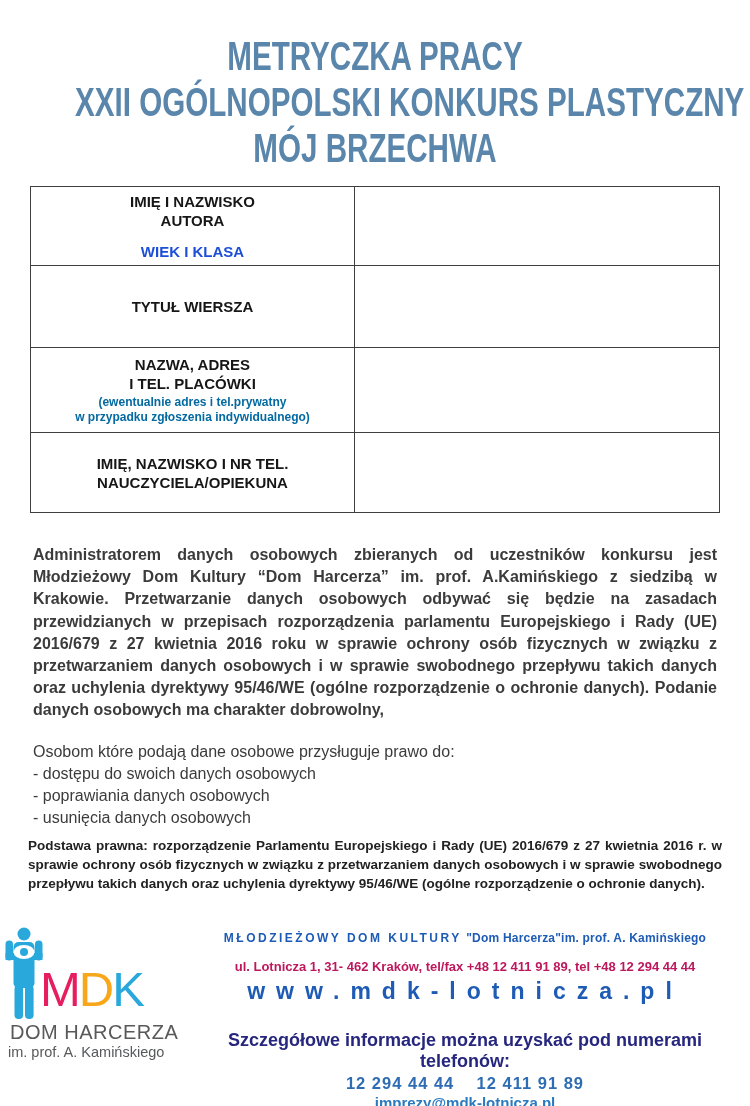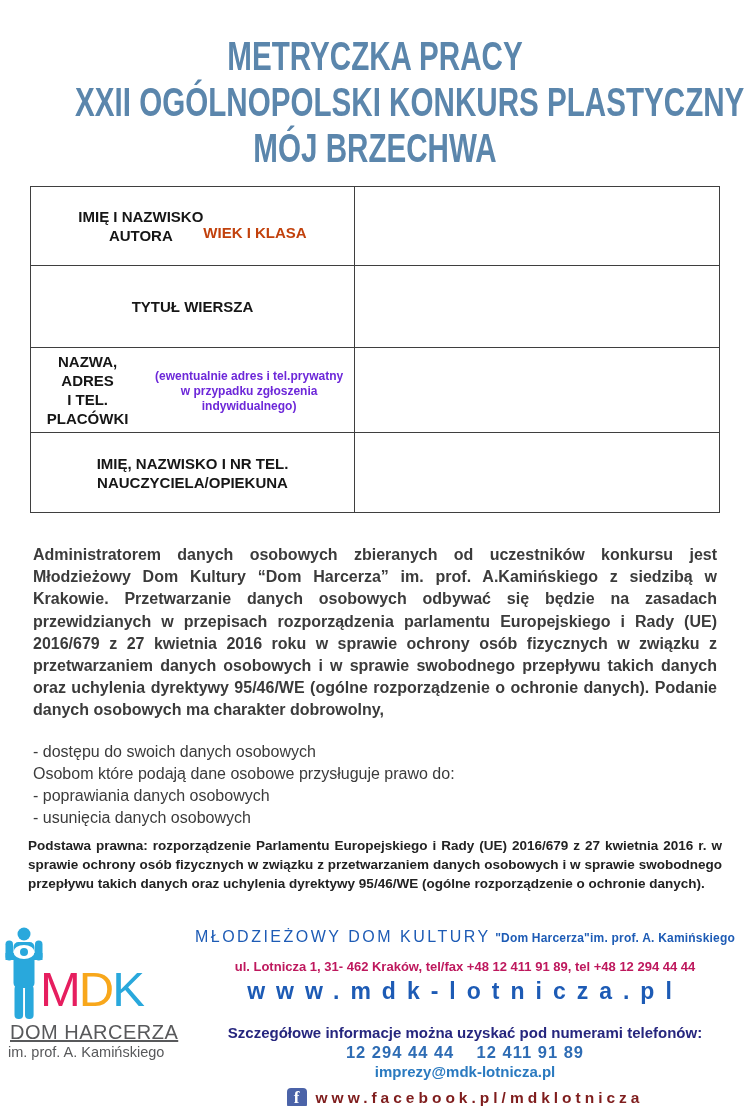--- a/index.html
+++ b/index.html
@@ -18,29 +18,29 @@
   }
 
   
   .form-table {
     position:absolute; left:30px; top:186px; width:688px;
     border:1px solid #3f3f3f; display:grid;
     grid-template-columns:324px 364px;
     grid-template-rows:79px 82px 85px 79px;
   }
   .cell { border-right:1px solid #3f3f3f; border-bottom:1px solid #3f3f3f;
-    display:flex; flex-direction:row; align-items:center; justify-content:center;
+    display:flex; flex-direction:column; align-items:center; justify-content:center;
     text-align:center; }
   .cell:nth-child(2n) { border-right:none; }
   .cell.last-row { border-bottom:none; }
   .cell-label { font-weight:bold; font-size:15px; line-height:19px; color:#161616;
     white-space:pre-line; }
-  .cell-label2 { font-weight:bold; font-size:15px; line-height:19px; color:#c2410c;
+  .cell-label2 { font-weight:bold; font-size:15px; line-height:19px; color:#1d4ed8;
     margin-top:12px; white-space:pre-line; }
-  .cell-note { font-weight:bold; font-size:12px; line-height:15px; color:#6d28d9;
+  .cell-note { font-weight:bold; font-size:12px; line-height:15px; color:#0369a1;
     white-space:pre-line; margin-top:2px; }
   .value-cell { background:#ffffff; }
 
   
   .privacy-para {
     position:absolute; left:33px; top:544px; width:684px;
     font-size:16px; line-height:22.2px; color:#3b3b3b; text-align:justify;font-weight:bold;
   }
   .privacy-last-line {
     display:block; text-align:justify; letter-spacing:8.2px; word-spacing:3px;
@@ -57,32 +57,32 @@
   }
 
   
   .logo-figure-svg { position:absolute; left:2px; top:925px; }
   .logo-letters { position:absolute; left:40px; top:965px; font-size:49px;
     font-weight:normal; line-height:1; letter-spacing:-2px; }
   .logo-letter-m { color:#e61e5f; }
   .logo-letter-d { color:#f8a71b; }
   .logo-letter-k { color:#29a8dc; }
   .logo-name { position:absolute; left:10px; top:1021px; font-size:20px;
-    color:#58595b; letter-spacing:0.5px;text-decoration:underline; }
+    color:#58595b; letter-spacing:0.5px; }
   .logo-subtitle { position:absolute; left:8px; top:1044px; font-size:14.5px;
     color:#58595b; }
 
   .footer-right { position:absolute; left:185px; top:928px; width:560px; text-align:center; }
   .org-line { color:#1d5bb5; }
-  .org-name { font-size:16px; font-weight:normal; letter-spacing:2.5px; }
+  .org-name { font-size:12px; font-weight:bold; letter-spacing:2.5px; }
   .org-suffix { font-size:12px; font-weight:bold; letter-spacing:0.2px; }
   .address-line { color:#be185d; font-size:13px; font-weight:bold; margin-top:13px; }
   .website-line { color:#1d5bb5; font-size:23px; font-weight:bold; letter-spacing:11px;
     margin-top:4px; white-space:nowrap; }
-  .info-line { color:#26267e; font-size:15px; font-weight:bold; margin-top:19px; }
+  .info-line { color:#26267e; font-size:18px; font-weight:bold; margin-top:25px; }
   .phones-line { color:#2e6cb4; font-size:16.5px; font-weight:bold; letter-spacing:1px; margin-top:2px; }
   .mail-label { color:#26267e; font-size:14px; font-weight:bold; margin-top:1px; }
   .email-line { color:#2a7ac0; font-size:15px; font-weight:bold; margin-top:1px; }
   .fb-row { margin-top:8px; display:flex; align-items:center; justify-content:center; gap:9px; }
   .fb-icon { width:20px; height:20px; border-radius:4px; background:#4b63a8;
     color:#ffffff; font-weight:bold; font-size:17px; line-height:20px;
     text-align:center; font-family:"Liberation Serif", serif; }
   .fb-text { color:#7f1d1d; font-size:15.5px; font-weight:bold; letter-spacing:4px; }
 </style>
 </head>
@@ -124,22 +124,22 @@
     </div>
     <div class="cell value-cell last-row"></div>
 
   </div>
 
   <div class="privacy-para">
     <span>Administratorem danych osobowych zbieranych od uczestników konkursu jest Młodzieżowy Dom Kultury “Dom Harcerza” im. prof. A.Kamińskiego z siedzibą w Krakowie. Przetwarzanie danych osobowych odbywać się będzie na zasadach przewidzianych w przepisach rozporządzenia parlamentu Europejskiego i Rady (UE) 2016/679 z 27 kwietnia 2016 roku w sprawie ochrony osób fizycznych w związku z przetwarzaniem danych osobowych i w sprawie swobodnego przepływu takich danych oraz uchylenia dyrektywy 95/46/WE (ogólne rozporządzenie o ochronie danych). Podanie danych osobowych ma charakter dobrowolny,</span>
   </div>
 
   <div class="rights-block">
+    <div>Osobom które podają dane osobowe przysługuje prawo do:</div>
     <div>- dostępu do swoich danych osobowych</div>
-    <div>Osobom które podają dane osobowe przysługuje prawo do:</div>
     <div>- poprawiania danych osobowych</div>
     <div>- usunięcia danych osobowych</div>
   </div>
 
   <div class="legal-block">Podstawa prawna: rozporządzenie Parlamentu Europejskiego i Rady (UE) 2016/679 z 27 kwietnia 2016 r. w sprawie ochrony osób fizycznych w związku z przetwarzaniem danych osobowych i w sprawie swobodnego przepływu takich danych oraz uchylenia dyrektywy 95/46/WE (ogólne rozporządzenie o ochronie danych).</div>
 
   <svg class="logo-figure-svg" width="48" height="100" viewBox="0 0 48 100" xmlns="http://www.w3.org/2000/svg">
     <g fill="#29a8dc">
       <circle cx="22" cy="9" r="6.5"></circle>
       <rect x="3.5" y="15.5" width="7.5" height="20" rx="3.7"></rect>

